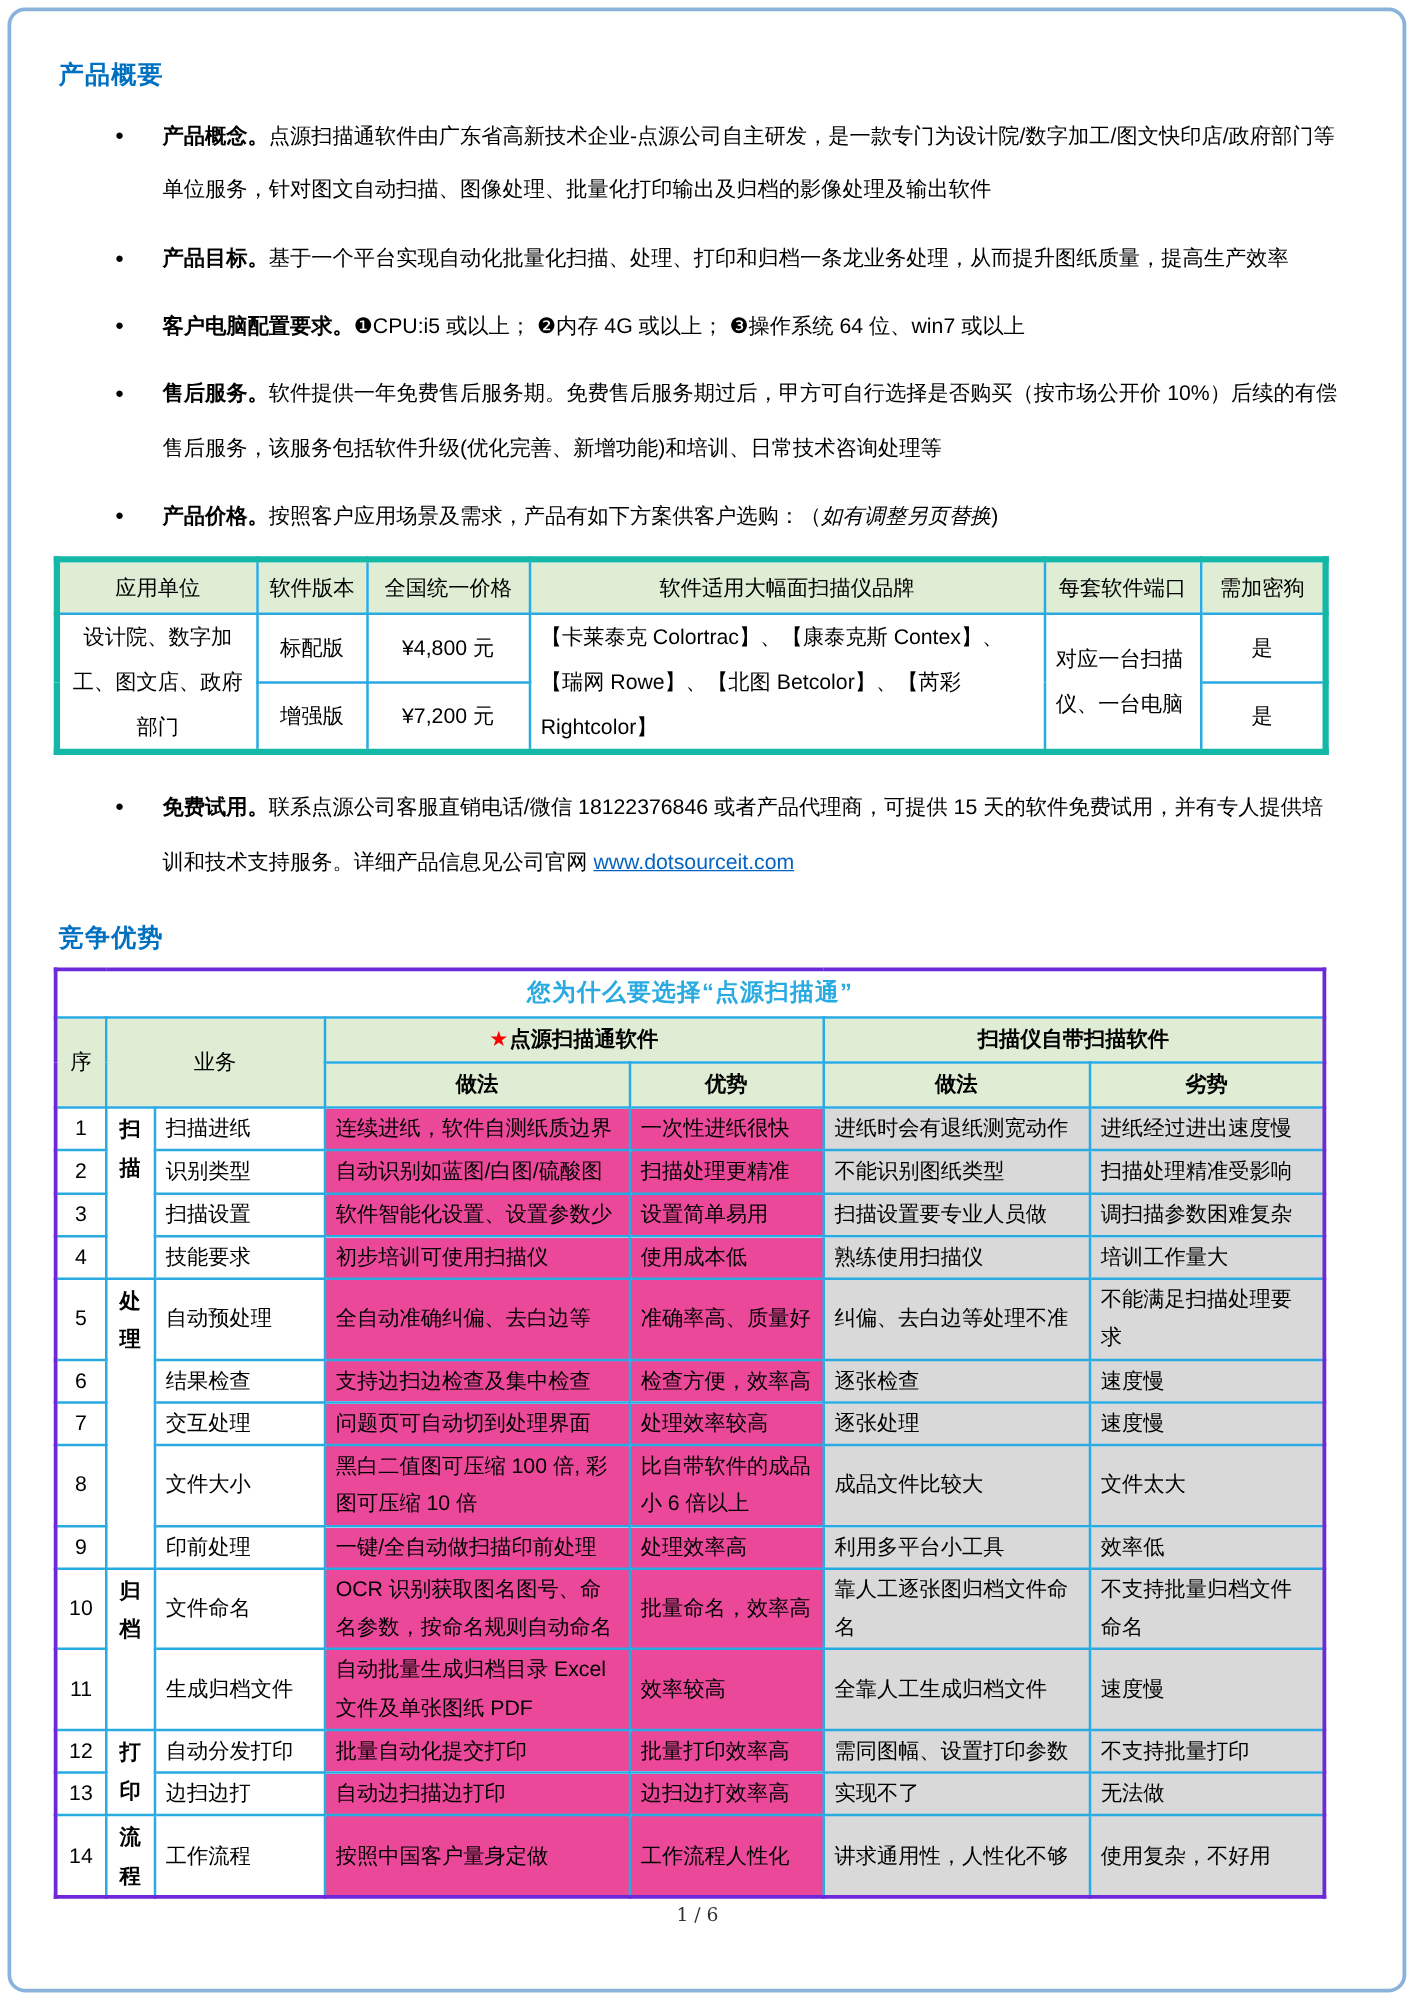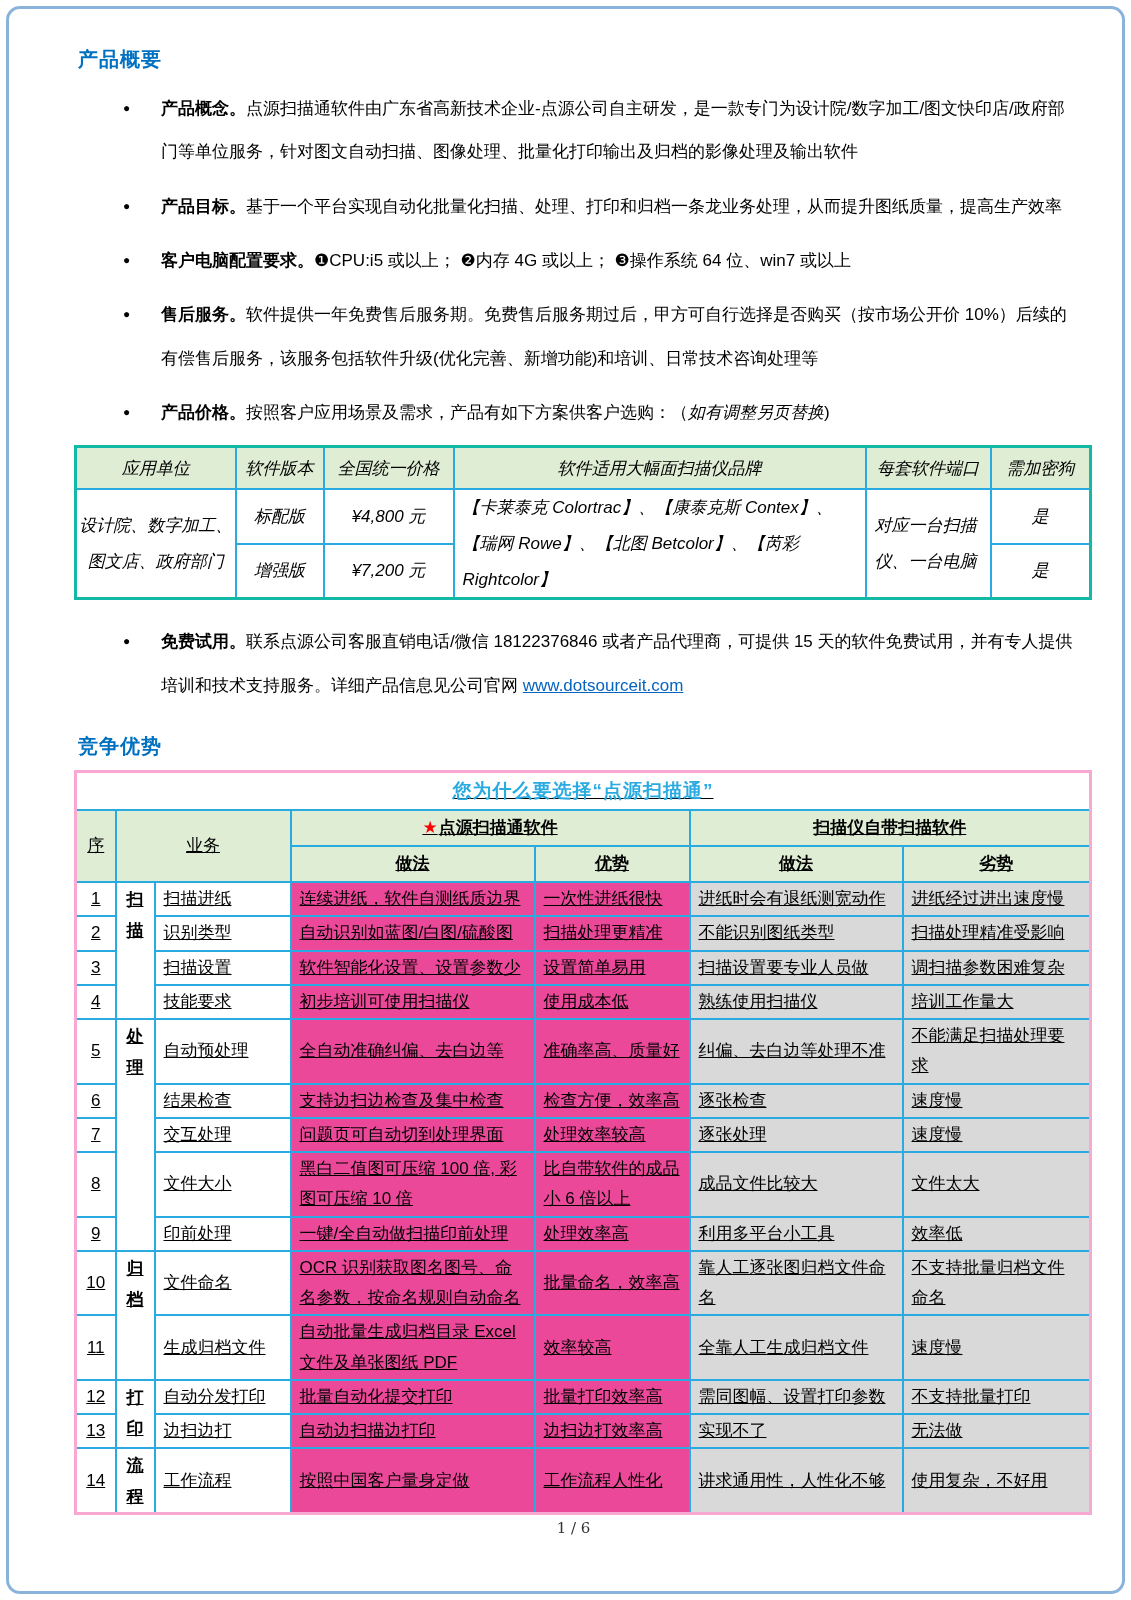--- a/index.html
+++ b/index.html
@@ -5,45 +5,45 @@
   html,body { margin:0; padding:0; }
   body {
     width:1131px; height:1600px; background:#ffffff; overflow:hidden;
     font-family:"Liberation Sans", sans-serif; color:#000;
     position:relative;
   }
   .page-border {
     position:absolute; top:6px; left:6px; right:6px; bottom:6px;
     border:3px solid #8AB3DB; border-radius:14px; pointer-events:none;
   }
-  .content { padding:46px 58px 0 74px; }
+  .content { padding:46px 58px 0 43px; }
 
   h2.sec {
     color:#0070C0; font-size:20px; font-weight:bold;
     margin:0 0 14px 4px; letter-spacing:1px;
   }
   h2.sec.second { margin-top:26px; margin-bottom:10px; }
 
   ul.bullets { list-style:none; margin:0; padding:0; font-size:17px; }
   ul.bullets li { position:relative; padding-left:87px; line-height:2.55; margin-bottom:11px; }
   ul.bullets .dot { position:absolute; left:49px; top:0; font-size:12px; line-height:43px; }
   ul.bullets b { font-weight:bold; }
   .italic { font-style:italic;margin-top:20px; }
   a.link { color:#0563C1; text-decoration:underline; }
 
   table { border-collapse:collapse; table-layout:fixed; width:1015px; }
-  table.pricing { border:3px solid #14b8a6; margin:10px 0 0 0;font-style:italic; }
+  table.pricing { border:5px solid #14b8a6; margin:10px 0 0 0; }
   table.pricing td { border:2px solid #29ABE2; font-size:17px; text-align:center; height:46px; line-height:2.0; padding:0 4px; overflow:hidden; }
   table.pricing tr.head td { background:#DFEDD5; height:40px; line-height:1.5; }
   table.pricing td.appunit { line-height:2.1; padding:0 2px;margin-top:12px; }
   table.pricing td.brands, table.pricing td.port { text-align:left; padding:0 8px; line-height:2.1; }
 
   ul.bullets.trial { margin-top:20px; }
 
-  table.adv { border:3px solid #f9a8d4; margin:6px 0 0 0;text-decoration:underline; }
+  table.adv { border:3px solid #6d28d9; margin:6px 0 0 0; }
   table.adv td { border:2px solid #29ABE2; font-size:17px; padding:1px 8px; line-height:1.78; height:29px; vertical-align:middle; text-align:left; overflow:hidden; }
   table.adv td.title { color:#29ABE2; font-weight:bold; font-size:19px; text-align:center; height:36px; background:#ffffff; padding:0; letter-spacing:1px; }
   table.adv tr.head td { background:#DFEDD5; text-align:center; height:32px; }
   table.adv tr.head td.bold { font-weight:bold; }
   .star { color:#FF0000; margin-right:1px; font-weight:normal; }
   table.adv td.seq { text-align:center; padding:0 2px; }
   table.adv td.cat { font-weight:bold; text-align:center; vertical-align:top; white-space:pre-line; line-height:31px; padding:1px 2px 0 2px; background:#ffffff; }
   table.adv td.ds { background:#ec4899; }
   table.adv td.bi { background:#D9D9D9;margin-left:28px; }
 

